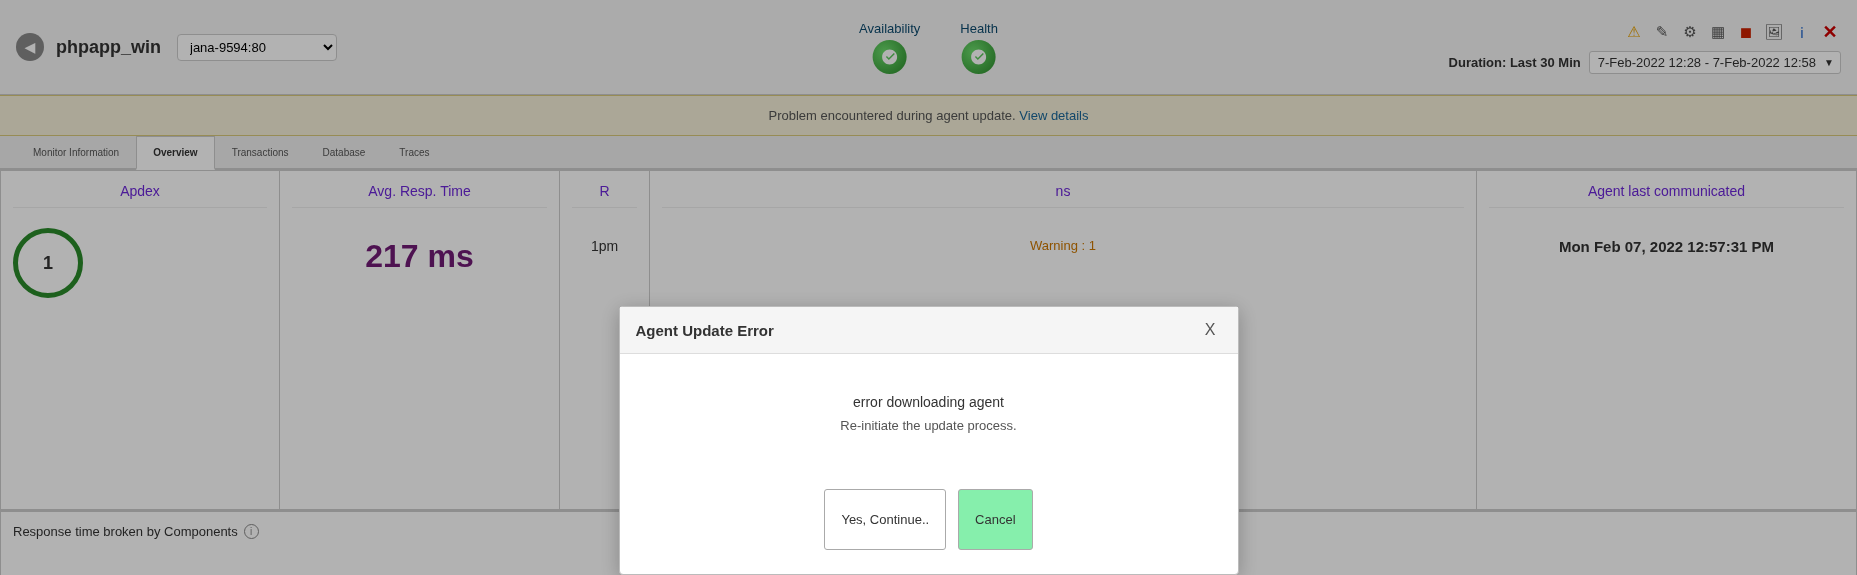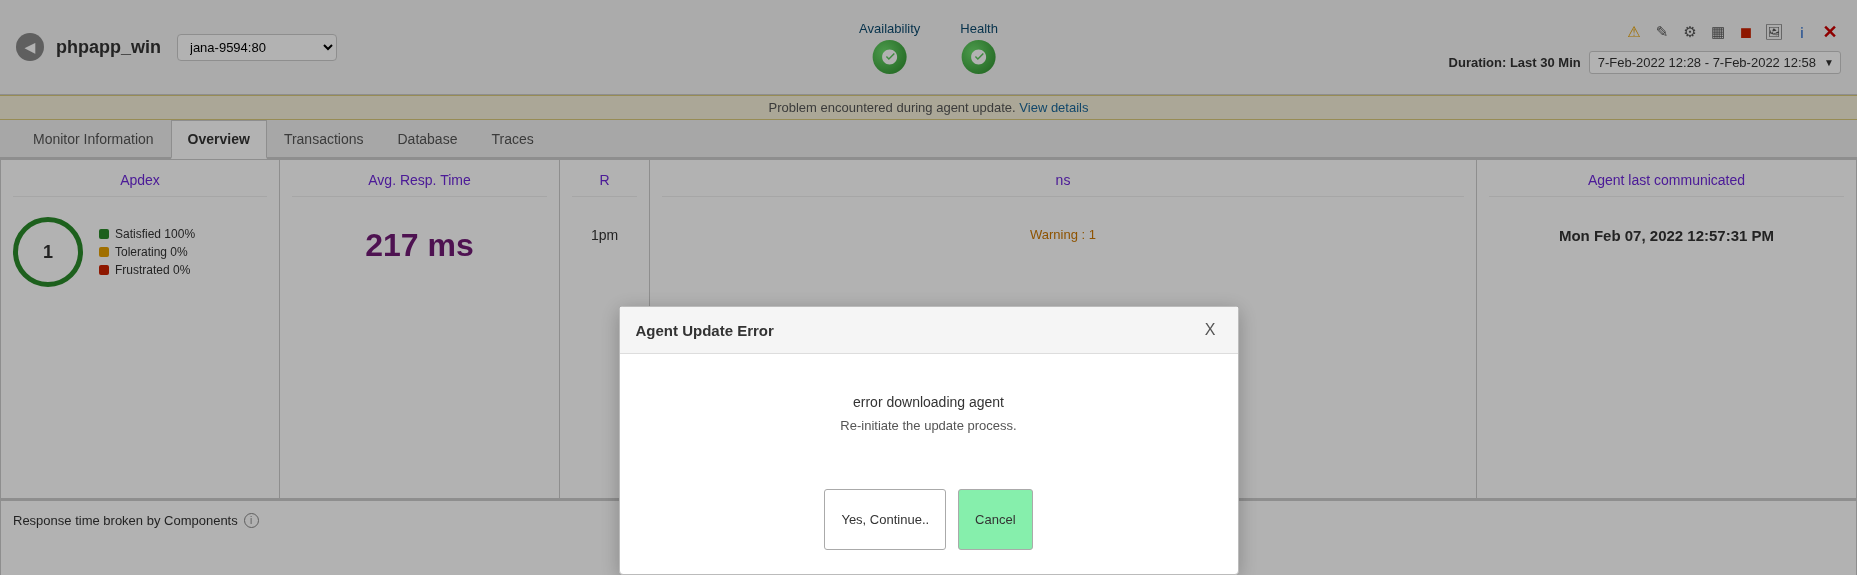--- a/index.html
+++ b/index.html
@@ -25,26 +25,26 @@
     .toolbar-icon.red-sq { color: #cc2200; }
     .toolbar-icon.img { color: #555; }
     .toolbar-icon.info { color: #2266cc; }
     .toolbar-icon.close-red { color: #cc0000; font-size: 18px; font-weight: bold; }
     .duration-row { display: flex; align-items: center; gap: 8px; }
     .duration-label { font-size: 13px; font-weight: bold; color: #333; }
     .duration-value { font-size: 13px; color: #333; background: white; border: 1px solid #ccc; padding: 3px 24px 3px 8px; border-radius: 3px; cursor: pointer; position: relative; }
     .duration-value::after { content: '▼'; position: absolute; right: 6px; top: 50%; transform: translateY(-50%); font-size: 10px; }
 
     
-    .alert-banner { background: #f5f0d8; border-top: 1px solid #d9c97a; border-bottom: 1px solid #d9c97a; padding: 4px 16px; text-align: center; font-size: 13px; color: #555; }
+    .alert-banner { background: #f5f0d8; border-top: 1px solid #d9c97a; border-bottom: 1px solid #d9c97a; padding: 12px 16px; text-align: center; font-size: 13px; color: #555; }
     .alert-banner a { color: #1a6699; text-decoration: none; cursor: pointer; }
 
     
     .tabs { display: flex; background: #f0f0f0; border-bottom: 2px solid #ccc; padding: 0 16px; }
-    .tab { padding: 10px 16px; font-size: 14px; cursor: pointer; border: 1px solid transparent; border-bottom: none; color: #555; background: transparent; }
+    .tab { padding: 10px 16px; font-size: 10px; cursor: pointer; border: 1px solid transparent; border-bottom: none; color: #555; background: transparent; }
     .tab.active { background: white; border-color: #ccc; border-bottom: 2px solid white; margin-bottom: -2px; color: #333; font-weight: bold; }
 
     
     .content { display: flex; background: #e8e8e8; min-height: 340px; position: relative; }
     .metric-col { background: white; border: 1px solid #ccc; flex: 0 0 280px; padding: 12px; }
     .metric-col-header { font-size: 14px; color: #6d28d9; text-align: center; border-bottom: 1px solid #eee; padding-bottom: 8px; margin-bottom: 10px; }
     .apdex-circle-wrap { display: flex; align-items: center; gap: 16px; padding: 10px 0; }
     .circle-chart { width: 70px; height: 70px; border-radius: 50%; border: 5px solid #2a8a2a; display: flex; align-items: center; justify-content: center; font-size: 18px; font-weight: bold; color: #333; flex-shrink: 0; }
     .legend { display: flex; flex-direction: column; gap: 4px; font-size: 12px; }
     .legend-item { display: flex; align-items: center; gap: 6px; }
@@ -143,34 +143,20 @@
   <div class="tab">Transactions</div>
   <div class="tab">Database</div>
   <div class="tab">Traces</div>
 </div>
 
 <div class="content">
   <div class="metric-col">
     <div class="metric-col-header">Apdex</div>
     <div class="apdex-circle-wrap">
       <div class="circle-chart">1</div>
-      <div class="legend">
-        <div class="legend-item">
-          <div class="legend-dot satisfied"></div>
-          <span>Satisfied 100%</span>
-        </div>
-        <div class="legend-item">
-          <div class="legend-dot tolerating"></div>
-          <span>Tolerating 0%</span>
-        </div>
-        <div class="legend-item">
-          <div class="legend-dot frustrated"></div>
-          <span>Frustrated 0%</span>
-        </div>
-      </div>
     </div>
   </div>
 
   <div class="resp-col">
     <div class="metric-col-header">Avg. Resp. Time</div>
     <div class="resp-value">217 ms</div>
   </div>
 
   <div class="small-col">
     <div class="metric-col-header">R</div>

